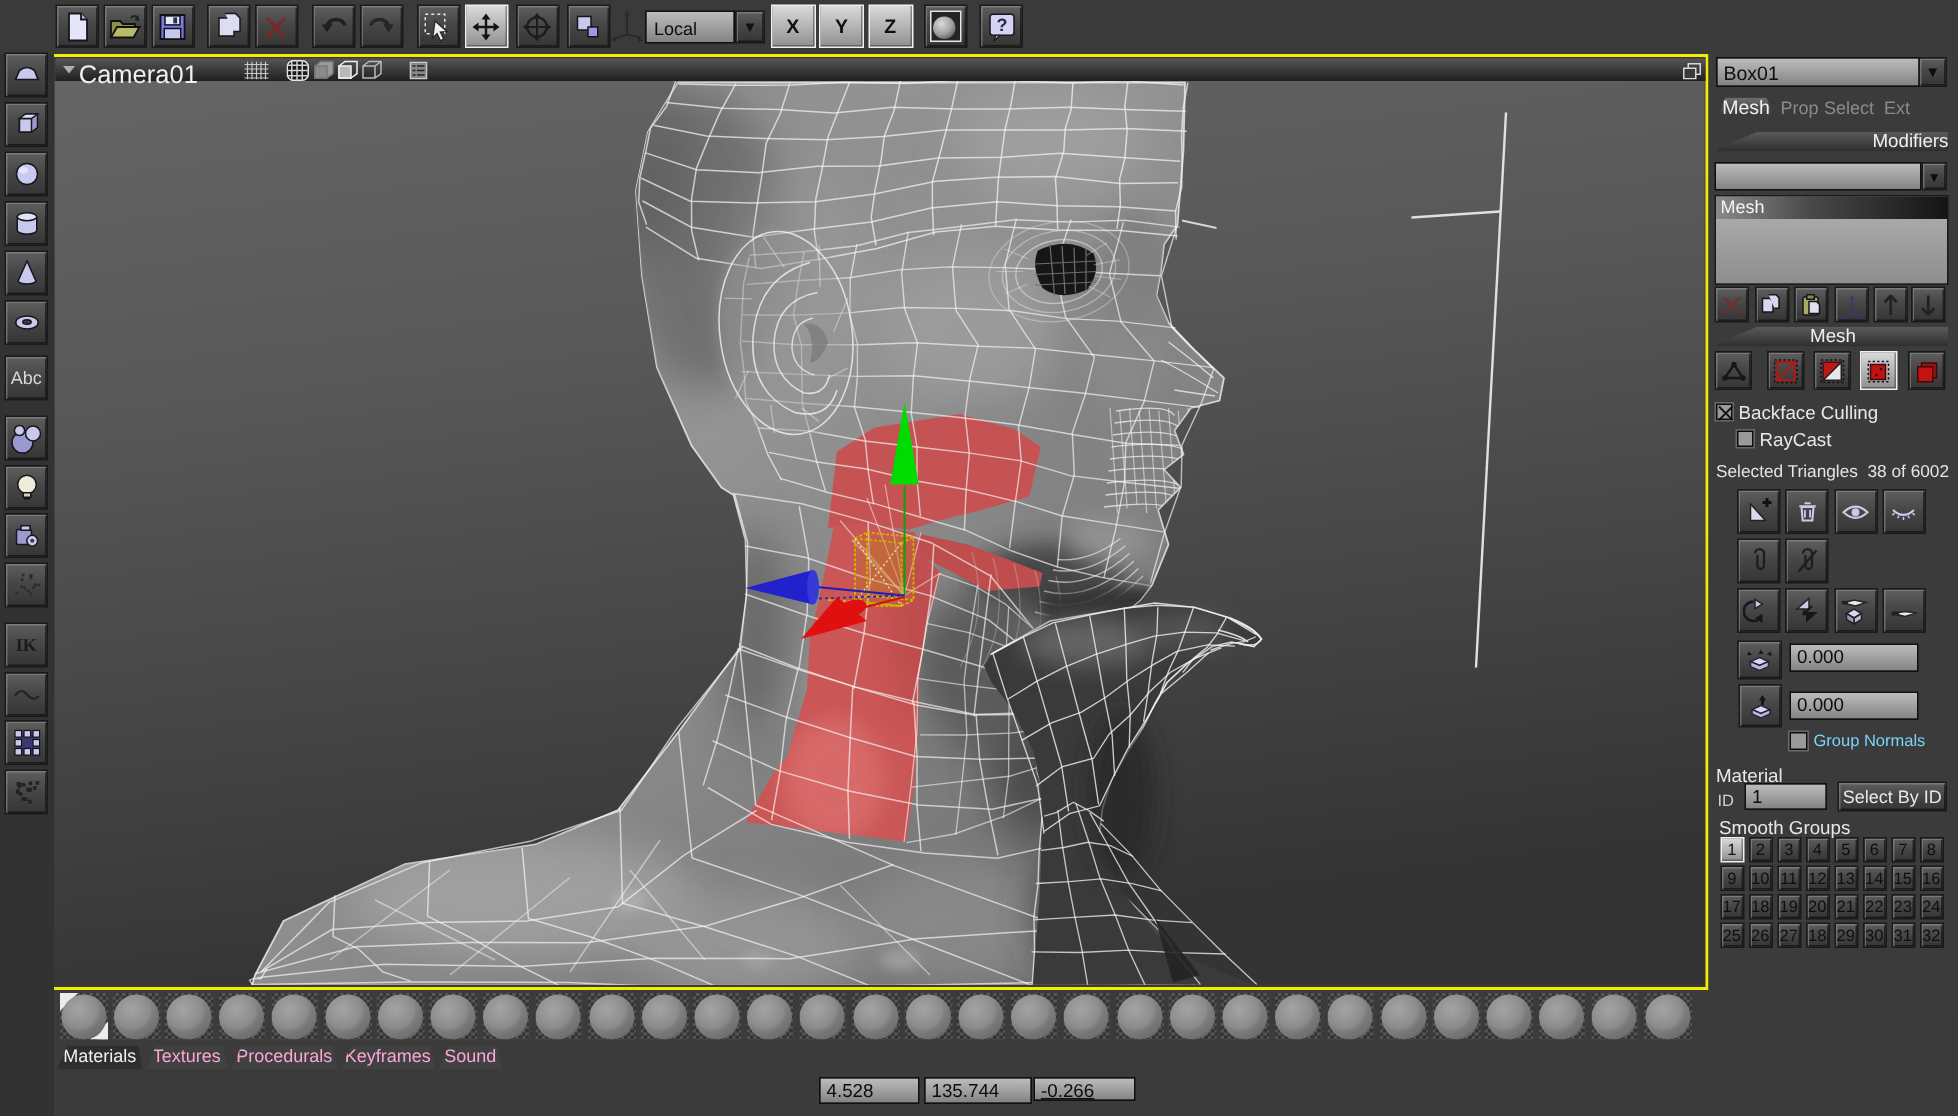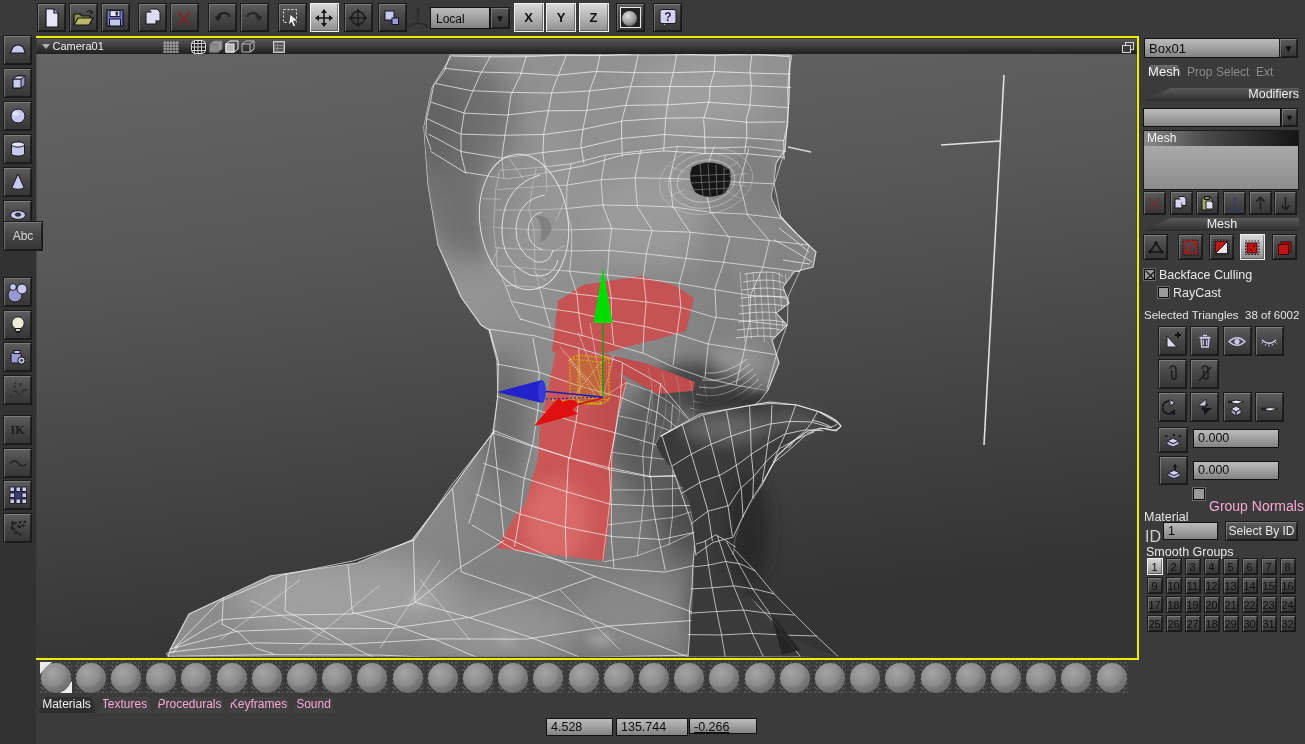--- a/index.html
+++ b/index.html
@@ -17,21 +17,21 @@
 .lfield { position:absolute; background:linear-gradient(180deg,#bcbcbc,#a6a6a6 40%,#838383);
   border:1px solid #101010; color:#0d0d0d; font-size:12.5px; padding-left:4px; line-height:17px; }
 .ghead { position:absolute; background:linear-gradient(180deg,#5a5a5a,#2e2e2e);
   clip-path:polygon(26px 0, 100% 0, 100% 100%, 0 100%, 0 86%);
   color:#f0f0f0; font-size:12.5px; text-align:center; line-height:13px; }
 .cb { position:absolute; width:11px; height:11px; background:#9a9a9a; border:1px solid #0d0d0d;
   box-shadow: 0 0 0 1px rgba(190,190,190,0.35); }
 .sg { width:16px; height:17px; font-size:11px; color:#0f0f0f; text-align:center; line-height:16px; }
 #vpframe { position:absolute; left:34px; top:36px; width:1105px; height:624px; border:2.5px solid #f0ee00; z-index:3; }
 #vptitle { position:absolute; left:36.5px; top:38.5px; width:1100px; height:15.5px;
-  background:linear-gradient(180deg,#565656,#1f1f1f); z-index:3; color:#efefef; font-size:11px; }
+  background:linear-gradient(180deg,#565656,#1f1f1f); z-index:3; color:#efefef; font-size:17px; }
 #scene { z-index:1; }
 .mt { position:absolute; width:31.5px; height:31px; overflow:hidden;
   background: repeating-conic-gradient(#565656 0% 25%, #343434 0% 50%) 0 0 / 4.4px 4.4px; }
 .ball { position:absolute; left:0.5px; top:0.5px; width:30px; height:30px; border-radius:50%;
   background: radial-gradient(30px 30px at 38% 32%, #a4a4a4, #8c8c8c 42%, #6a6a6a 60%, #303030 84%, #1c1c1c 94%); box-shadow: inset -2px -3px 3px rgba(180,180,180,0.25); }
 .btab { position:absolute; top:37px; height:16px; background:#414141; color:#f9a8d4; font-size:12px;
   text-align:center; line-height:15px; clip-path:polygon(7px 0, calc(100% - 3px) 0, 100% 100%, 0 100%); }
 .btab.on { background:#2e2e2e; color:#f2f2f2; }
 </style></head>
 <body>
@@ -484,21 +484,21 @@
         </span>
       </div>
       <div class="db" style="left:3px;top:164px;width:29px;height:30px;">
         <span class="cic">
           <svg width="24" height="24" viewBox="0 0 24 24">
             <ellipse cx="12" cy="12" rx="7.5" ry="4.4" fill="#c9c9ef" stroke="#16161c"></ellipse>
             <ellipse cx="12" cy="11.6" rx="2.8" ry="1.5" fill="#3c3c4e" stroke="#16161c"></ellipse>
           </svg>
         </span>
       </div>
-      <div class="db" style="left:3px;top:185px;width:40px;height:30px;">
+      <div class="db" style="left:3px;top:201px;width:29px;height:30px;">
         <span class="cic">
           <span class="cic" style="font-size:12px;color:#d7d7d7;">Abc</span>
         </span>
       </div>
       <div class="db" style="left:3px;top:241px;width:29px;height:30px;">
         <span class="cic">
           <svg width="26" height="26" viewBox="0 0 26 26">
             <circle cx="10" cy="16" r="7" fill="#9a9ad0" stroke="#16161c"></circle>
             <circle cx="17" cy="10" r="5" fill="#c9c9ef" stroke="#16161c"></circle>
             <circle cx="8" cy="8" r="3.4" fill="#c9c9ef" stroke="#16161c"></circle>
@@ -847,23 +847,23 @@
         <span class="cic">
           <svg width="22" height="22" viewBox="0 0 22 22">
             <path d="M5 13 l6 -2.6 6 2.6 -6 2.6 z" fill="#d8d8ee" stroke="#26263c"></path>
             <path d="M5 13 v3 l6 2.6 6 -2.6 V13 l-6 2.6 -6 -2.6 z" fill="#b9b9dd" stroke="#26263c"></path>
             <path d="M9.6 7 l2.4 -3.6 2.4 3.6 -1.4 0 0 3 -2 0 0 -3 z" fill="#16161c"></path>
           </svg>
         </span>
       </div>
       <div class="lfield" style="left:54px;top:425px;width:86px;height:19px;">0.000</div>
       <div class="cb" style="left:54px;top:452px;width:12px;height:12px;"></div>
-      <div style="position:absolute;left:70px;top:462px;font-size:14px;color:#f9a8d4;">Group Normals</div>
+      <div style="position:absolute;left:70px;top:452px;font-size:11px;color:#7dd3fc;">Group Normals</div>
       <div style="position:absolute;left:5px;top:474px;font-size:12.5px;color:#e8e8e8;">Material</div>
-      <div style="position:absolute;left:6px;top:492px;font-size:16px;color:#cfcfcf;">ID</div>
+      <div style="position:absolute;left:6px;top:492px;font-size:11px;color:#cfcfcf;">ID</div>
       <div class="lfield" style="left:24px;top:486px;width:55px;height:18px;">1</div>
       <div class="db" style="left:86px;top:485px;width:73px;height:20px;">
         <span class="cic" style="font-size:12px;color:#e8e8e8;">Select By ID</span>
       </div>
       <div style="position:absolute;left:7px;top:509px;font-size:12.5px;color:#e8e8e8;">Smooth Groups</div>
       <div class="lb sg" style="left:7.5px;top:522px;">1</div>
       <div class="db sg" style="left:26.5px;top:522px;">2</div>
       <div class="db sg" style="left:45.5px;top:522px;">3</div>
       <div class="db sg" style="left:64.5px;top:522px;">4</div>
       <div class="db sg" style="left:83.5px;top:522px;">5</div>

